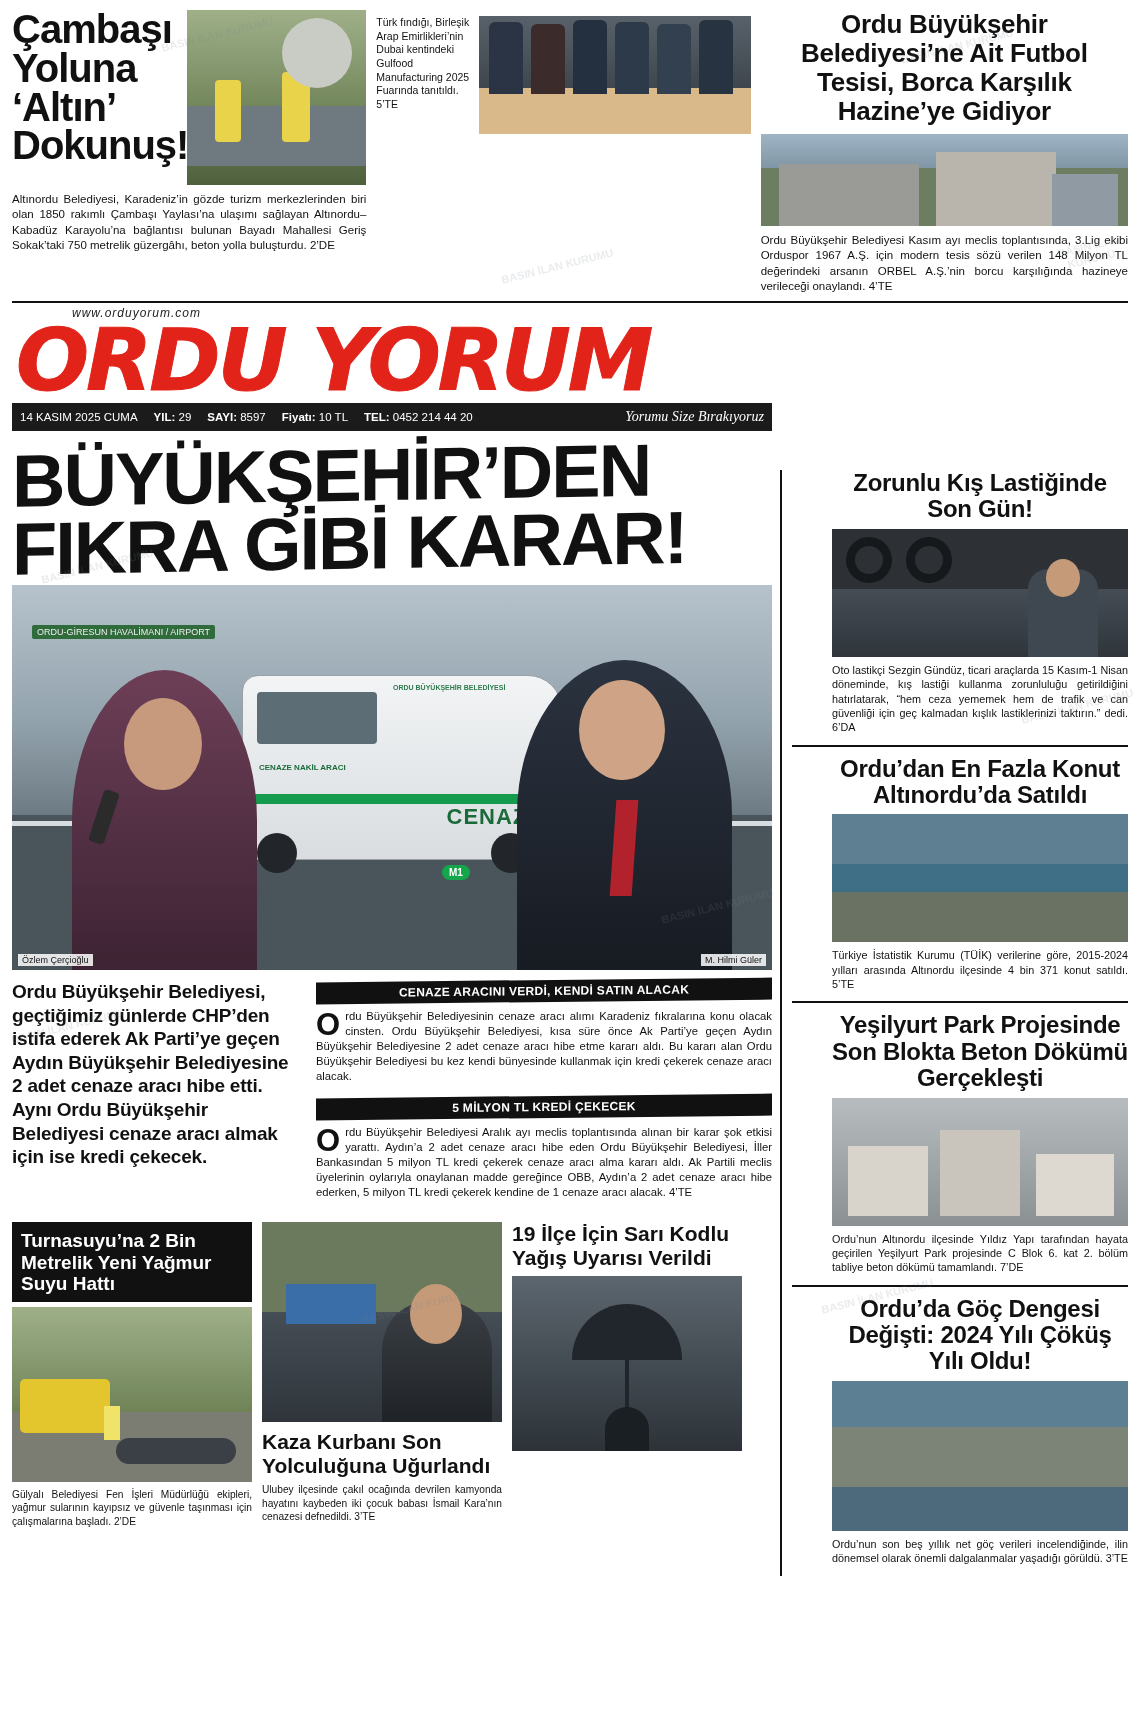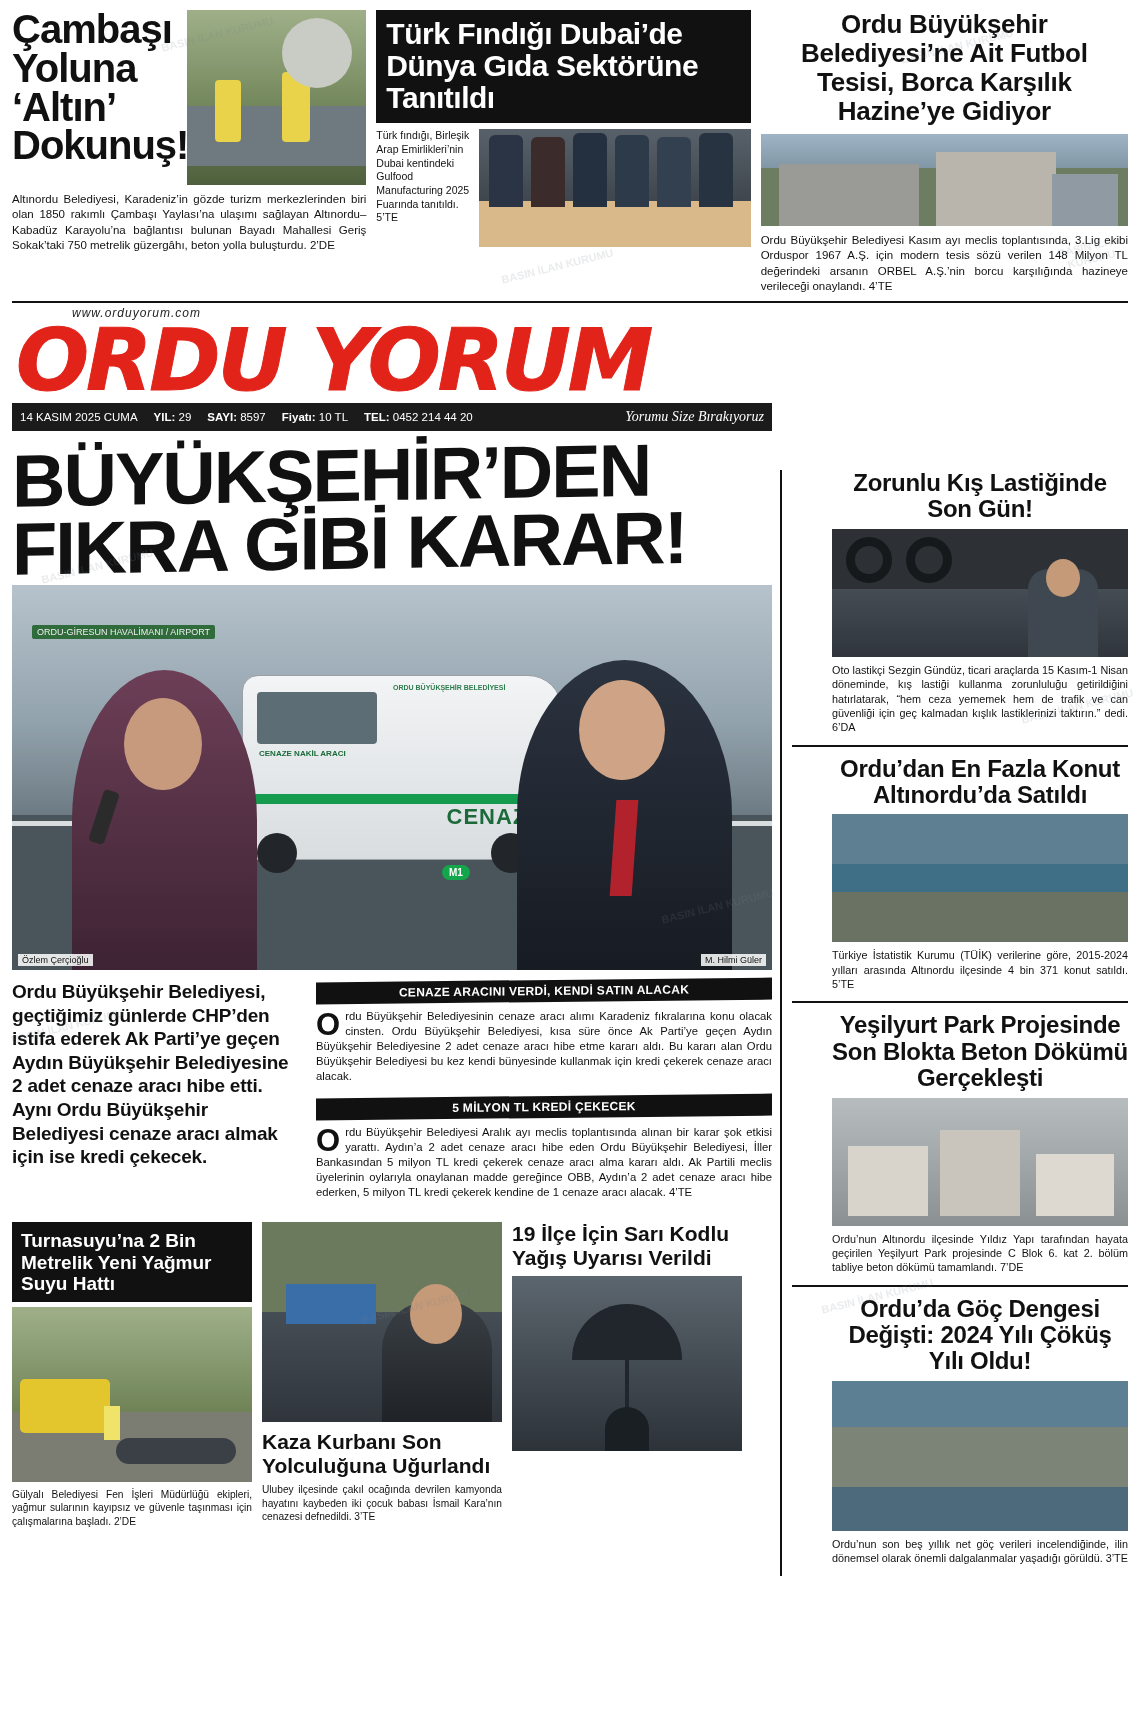--- a/index.html
+++ b/index.html
@@ -151,21 +151,20 @@
           <div style="position:absolute;left:0;right:0;top:96px;height:60px;background:#6e7a80;"></div>
           <div style="position:absolute;left:28px;top:70px;width:26px;height:62px;background:#e8d34a;border-radius:4px;"></div>
           <div style="position:absolute;left:95px;top:62px;width:28px;height:70px;background:#e8d34a;border-radius:4px;"></div>
           <div style="position:absolute;right:14px;top:8px;width:70px;height:70px;background:#c9ccc4;border-radius:50%;"></div>
         </div>
       </div>
       <p>Altınordu Belediyesi, Karadeniz’in gözde turizm merkezlerinden biri olan 1850 rakımlı Çambaşı Yaylası’na ulaşımı sağlayan Altınordu–Kabadüz Karayolu’na bağlantısı bulunan Bayadı Mahallesi Geriş Sokak’taki 750 metrelik güzergâhı, beton yolla buluşturdu.  2’DE</p>
     </div>
 
     <div class="t-mid">
-      <div class="hl">Türk Fındığı Dubai’de Dünya Gıda Sektörüne Tanıtıldı</div>
       <div class="body">
         <p>Türk fındığı, Birleşik Arap Emirlikleri’nin Dubai kentindeki Gulfood Manufacturing 2025 Fuarında tanıtıldı.  5’TE</p>
         <div class="ph photo dark">
           <div style="position:absolute;left:0;right:0;bottom:0;height:46px;background:#d9b88a;"></div>
           <div style="position:absolute;left:10px;bottom:40px;width:34px;height:72px;background:#2a3444;border-radius:6px 6px 0 0;"></div>
           <div style="position:absolute;left:52px;bottom:40px;width:34px;height:70px;background:#3c2b2b;border-radius:6px 6px 0 0;"></div>
           <div style="position:absolute;left:94px;bottom:40px;width:34px;height:74px;background:#24303f;border-radius:6px 6px 0 0;"></div>
           <div style="position:absolute;left:136px;bottom:40px;width:34px;height:72px;background:#2d3a4a;border-radius:6px 6px 0 0;"></div>
           <div style="position:absolute;left:178px;bottom:40px;width:34px;height:70px;background:#33404f;border-radius:6px 6px 0 0;"></div>
           <div style="position:absolute;left:220px;bottom:40px;width:34px;height:74px;background:#283341;border-radius:6px 6px 0 0;"></div>
@@ -210,21 +209,21 @@
 
     <div class="mainphoto photo">
       <div class="road-bg"></div>
       <div style="position:absolute;left:0;right:0;top:230px;height:155px;background:#4a545b;"></div>
       <div style="position:absolute;left:0;right:0;top:236px;height:5px;background:#d8dde0;"></div>
       <div style="position:absolute;left:20px;top:40px;font-size:9px;color:#eee;background:#2f6b3b;padding:2px 5px;border-radius:2px;">ORDU-GİRESUN HAVALİMANI / AIRPORT</div>
 
       <div class="van">
         <div class="win"></div>
         <div class="stripe"></div>
-        <div style="position:absolute;left:16px;top:74px;font-size:8px;color:#1b6b3a;font-weight:bold;width:90px;line-height:1.1;">CENAZE NAKİL ARACI</div>
+        <div style="position:absolute;left:16px;top:88px;font-size:8px;color:#1b6b3a;font-weight:bold;width:90px;line-height:1.1;">CENAZE NAKİL ARACI</div>
         <div style="position:absolute;left:150px;top:8px;font-size:7px;color:#2e7d4f;font-weight:bold;">ORDU BÜYÜKŞEHİR BELEDİYESİ</div>
         <div class="txt">CENAZE</div>
         <div style="position:absolute;left:14px;bottom:-14px;width:40px;height:40px;background:#22262a;border-radius:50%;"></div>
         <div style="position:absolute;right:30px;bottom:-14px;width:40px;height:40px;background:#22262a;border-radius:50%;"></div>
       </div>
       <div style="position:absolute;left:430px;top:280px;background:#13a64a;color:#fff;font-size:10px;font-weight:bold;padding:2px 7px;border-radius:10px;">M1</div>
 
       <div class="person p-left">
         <div class="head"></div>
         <div style="position:absolute;left:24px;top:120px;width:16px;height:54px;background:#2b2b2b;transform:rotate(18deg);border-radius:4px;"></div>

